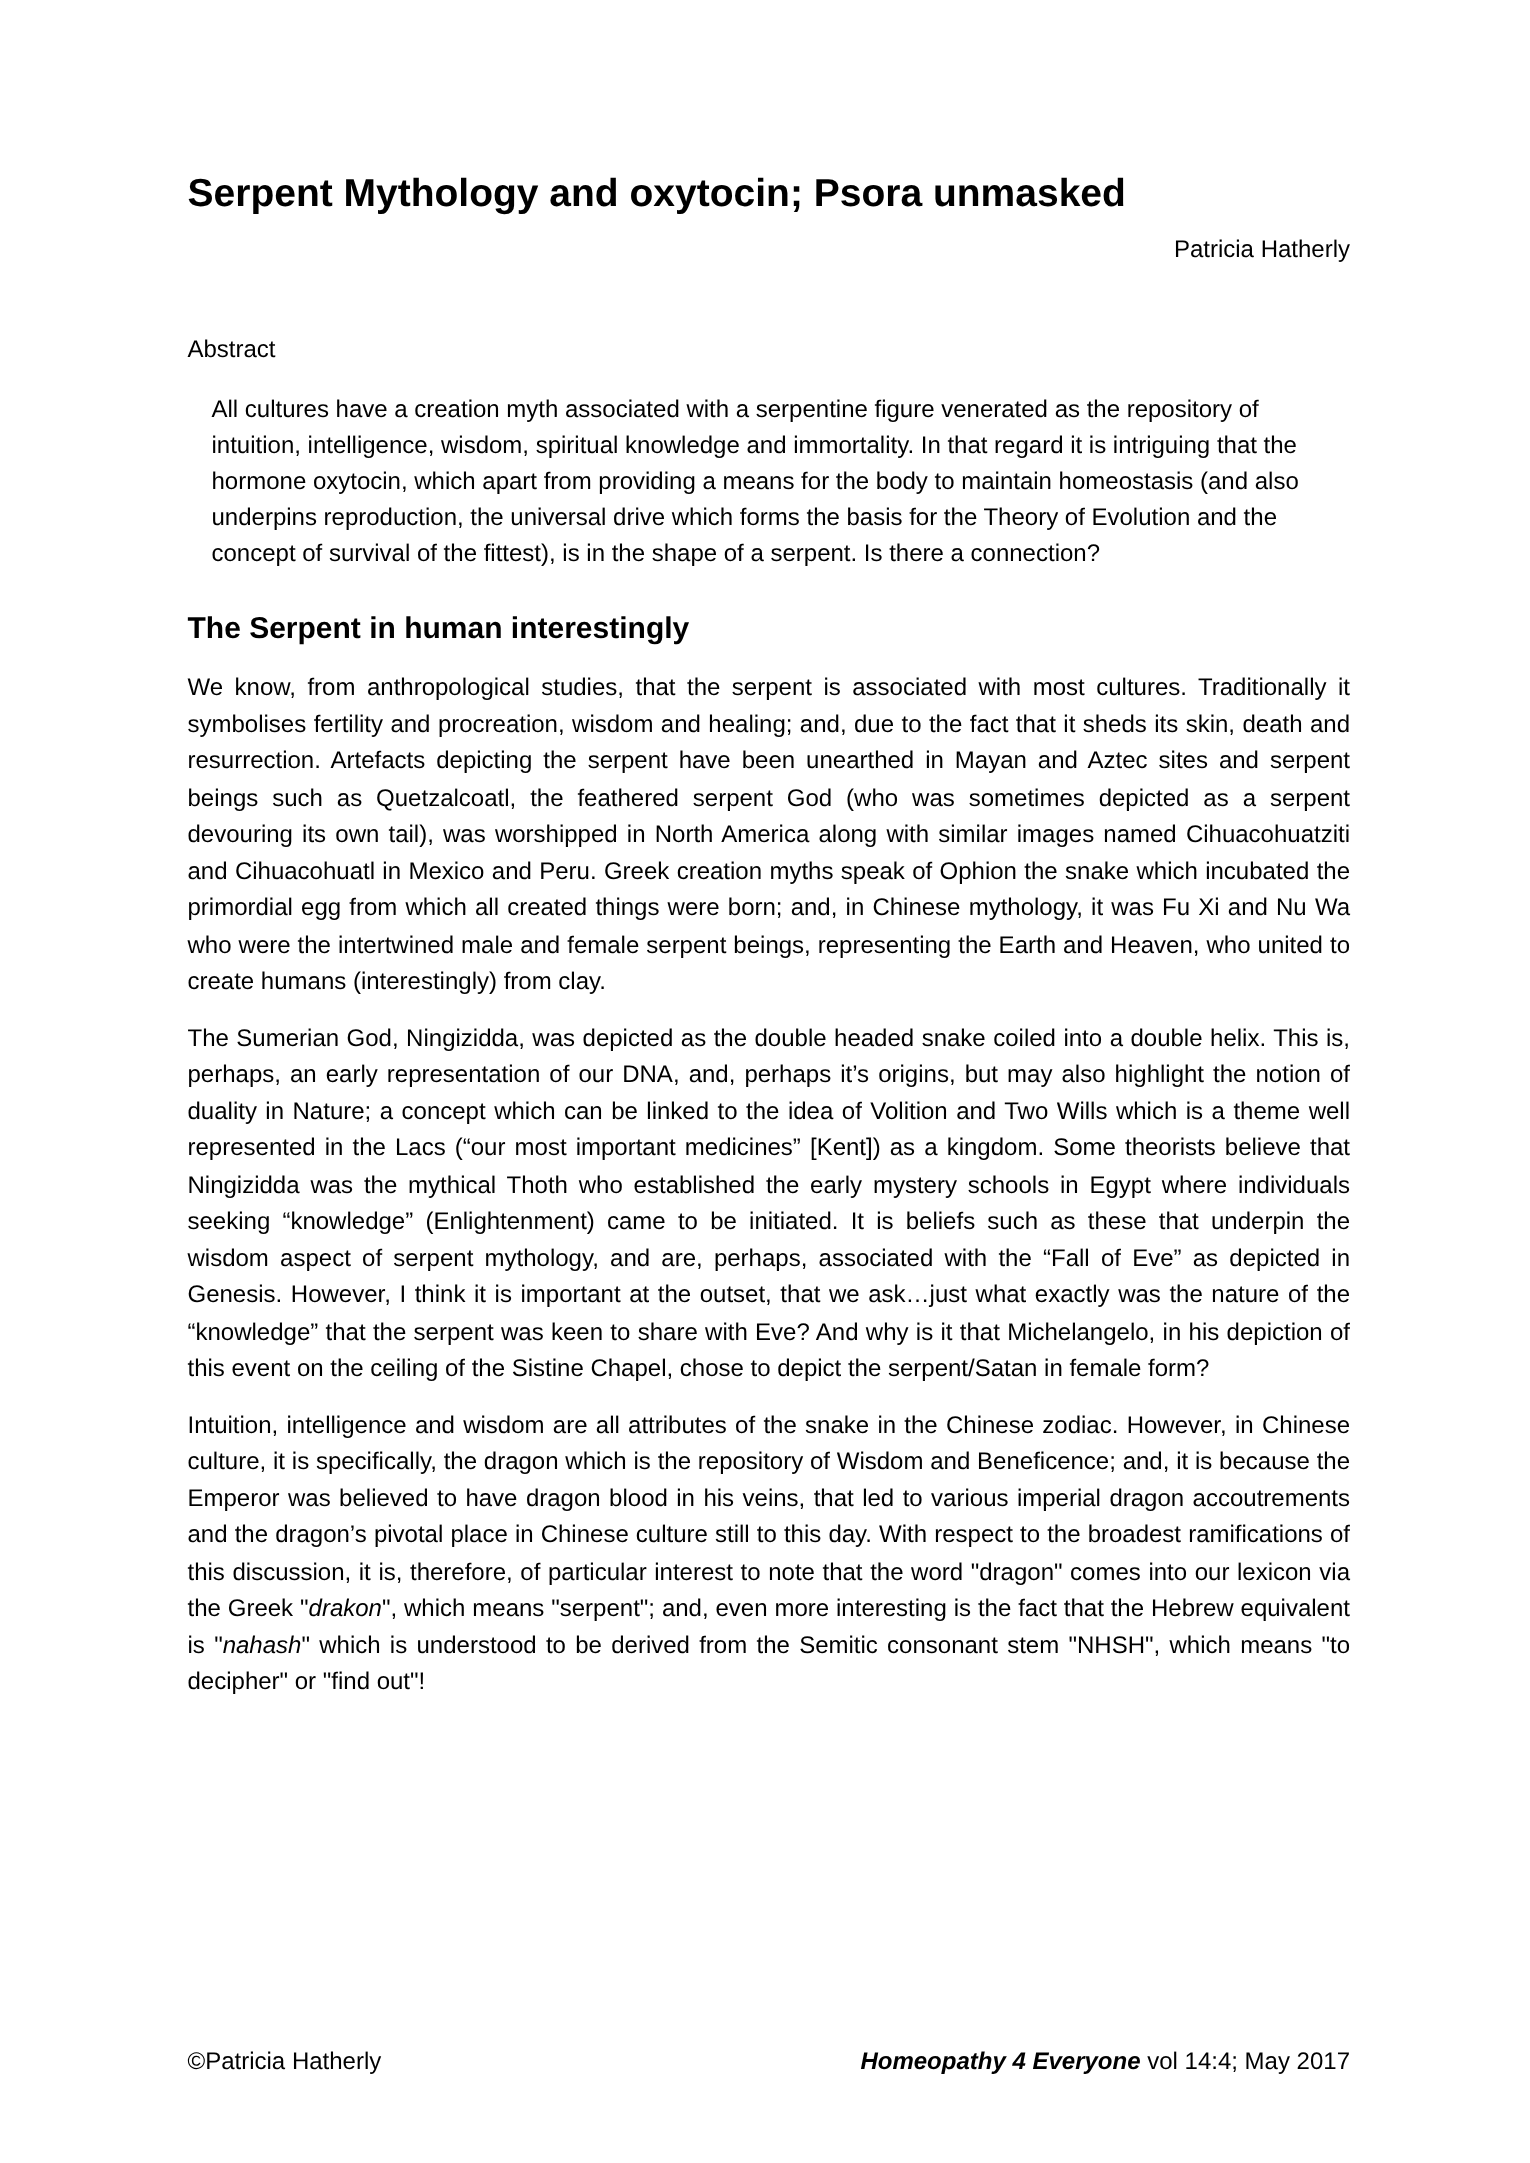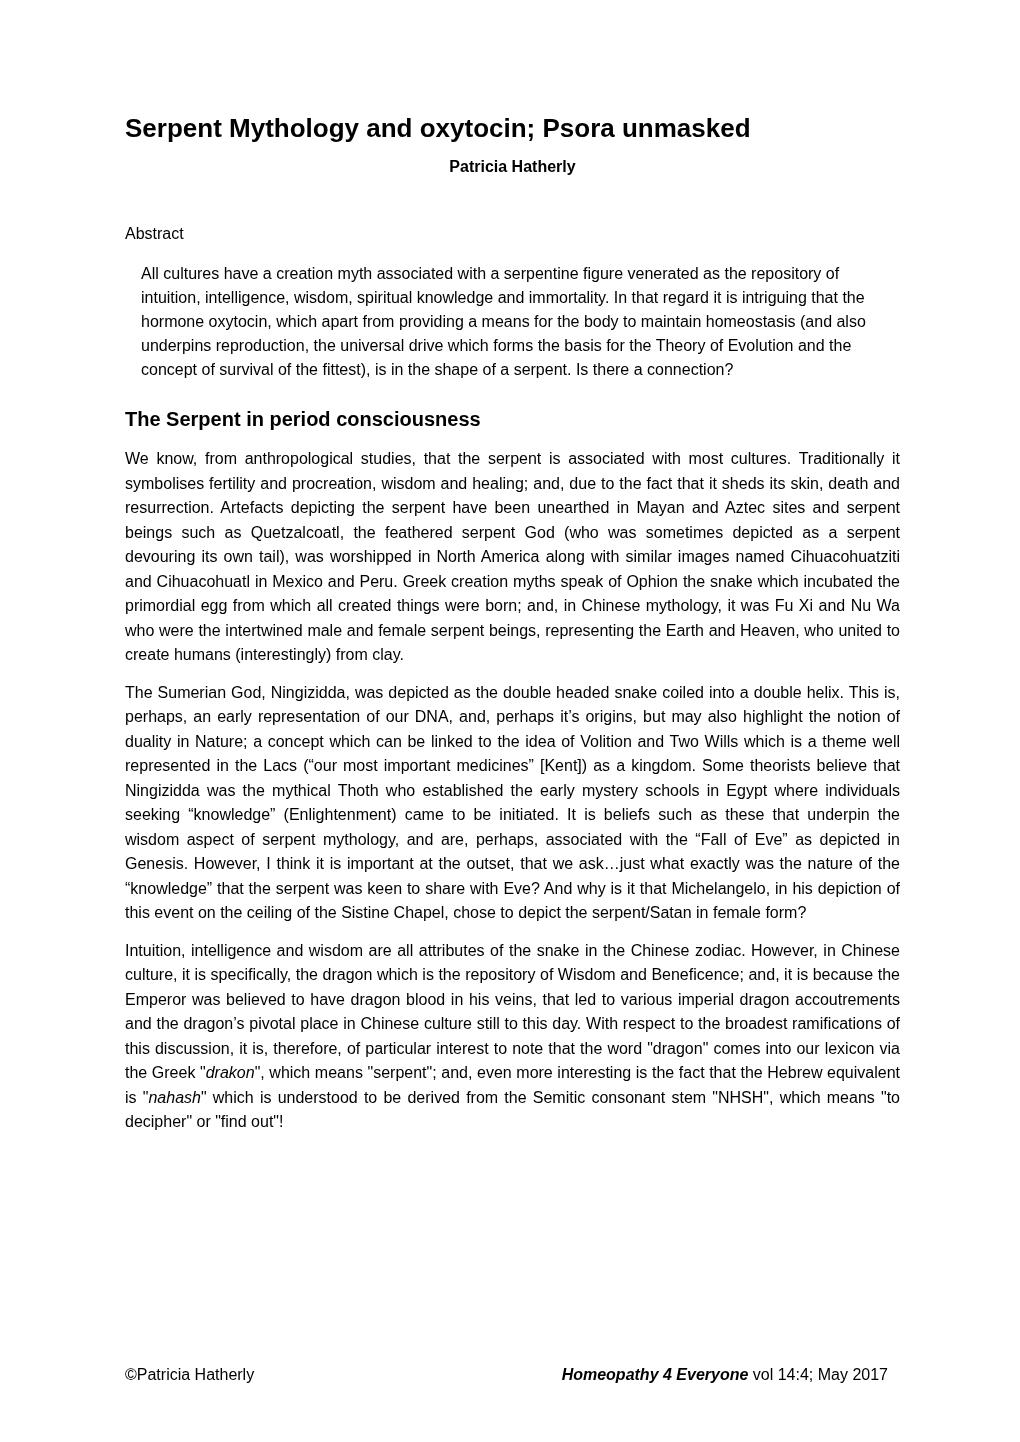--- a/index.html
+++ b/index.html
@@ -18,24 +18,23 @@
     color: #000000;
     overflow: hidden;
   }
   .title {
     font-size: 26px;
     font-weight: bold;
     margin: 0 0 14px 0;
     line-height: 1.2;
   }
   .author {
-    text-align: center;
+    text-align: right;
     font-size: 16px;
     margin: 0 0 46px 0;
-    font-weight: bold;
   }
   .block-heading {
     font-size: 16px;
     font-weight: normal;
     line-height: 24px;
     margin: 0;
   }
   .block-text {
     font-size: 16px;
     line-height: 24px;
@@ -53,21 +52,21 @@
     margin: 0 0 13px 0;
     text-align: justify;
     text-justify: inter-word;
   }
   .italic {
     font-style: italic;
   }
   .footer {
     position: absolute;
     left: 125px;
-    right: 132px;
+    right: 120px;
     bottom: 58px;
     display: flex;
     justify-content: space-between;
     align-items: baseline;
     font-size: 16px;
   }
   .journal-name {
     font-weight: bold;
     font-style: italic;
   }
@@ -78,21 +77,21 @@
 <div class="page">
 
   <h1 class="title">Serpent Mythology and oxytocin; Psora unmasked</h1>
 
   <div class="author">Patricia Hatherly</div>
 
   <div class="block-heading">Abstract</div>
   <p class="block-text">All cultures have a creation myth associated with a serpentine figure venerated as the repository of intuition, intelligence, wisdom, spiritual knowledge and immortality. In that regard it is intriguing that the hormone oxytocin, which apart from providing a means for the body to maintain homeostasis (and also underpins reproduction, the universal drive which forms the basis for the Theory of Evolution and the concept of survival of the fittest), is in the shape of a serpent. Is there a connection?</p>
 
 
-  <h2 class="section-heading">The Serpent in period consciousness</h2>
+  <h2 class="section-heading">The Serpent in human interestingly</h2>
 
   <div>
       <p class="body-para"><span>We know, from anthropological studies, that the serpent is associated with most cultures. Traditionally it symbolises fertility and procreation, wisdom and healing; and, due to the fact that it sheds its skin, death and resurrection. Artefacts depicting the serpent have been unearthed in Mayan and Aztec sites and serpent beings such as Quetzalcoatl, the feathered serpent God (who was sometimes depicted as a serpent devouring its own tail), was worshipped in North America along with similar images named Cihuacohuatziti and Cihuacohuatl in Mexico and Peru. Greek creation myths speak of Ophion the snake which incubated the primordial egg from which all created things were born; and, in Chinese mythology, it was Fu Xi and Nu Wa who were the intertwined male and female serpent beings, representing the Earth and Heaven, who united to create humans (interestingly) from clay.</span></p>
       <p class="body-para"><span>The Sumerian God, Ningizidda, was depicted as the double headed snake coiled into a double helix. This is, perhaps, an early representation of our DNA, and, perhaps it’s origins, but may also highlight the notion of duality in Nature; a concept which can be linked to the idea of Volition and Two Wills which is a theme well represented in the Lacs (“our most important medicines” [Kent]) as a kingdom. Some theorists believe that Ningizidda was the mythical Thoth who established the early mystery schools in Egypt where individuals seeking “knowledge” (Enlightenment) came to be initiated. It is beliefs such as these that underpin the wisdom aspect of serpent mythology, and are, perhaps, associated with the “Fall of Eve” as depicted in Genesis. However, I think it is important at the outset, that we ask…just what exactly was the nature of the “knowledge” that the serpent was keen to share with Eve?  And why is it that Michelangelo, in his depiction of this event on the ceiling of the Sistine Chapel, chose to depict the serpent/Satan in female form?</span></p>
       <p class="body-para"><span>Intuition, intelligence and wisdom are all attributes of the snake in the Chinese zodiac. However, in Chinese culture, it is specifically, the dragon which is the repository of Wisdom and Beneficence; and, it is because the Emperor was believed to have dragon blood in his veins, that led to various imperial dragon accoutrements and the dragon’s pivotal place in Chinese culture still to this day. With respect to the broadest ramifications of this discussion, it is, therefore, of particular interest to note that the word "dragon" comes into our lexicon via the Greek "</span><span class="italic">drakon</span><span>", which means "serpent"; and, even more interesting is the fact that the Hebrew equivalent is "</span><span class="italic">nahash</span><span>" which is understood to be derived from the Semitic consonant stem "NHSH", which means "to decipher" or "find out"!</span></p>
     </div>
 
   <div class="footer">
     <span>©Patricia Hatherly</span>
     <span><span class="journal-name">Homeopathy 4 Everyone</span><span> vol 14:4; May 2017</span></span>

